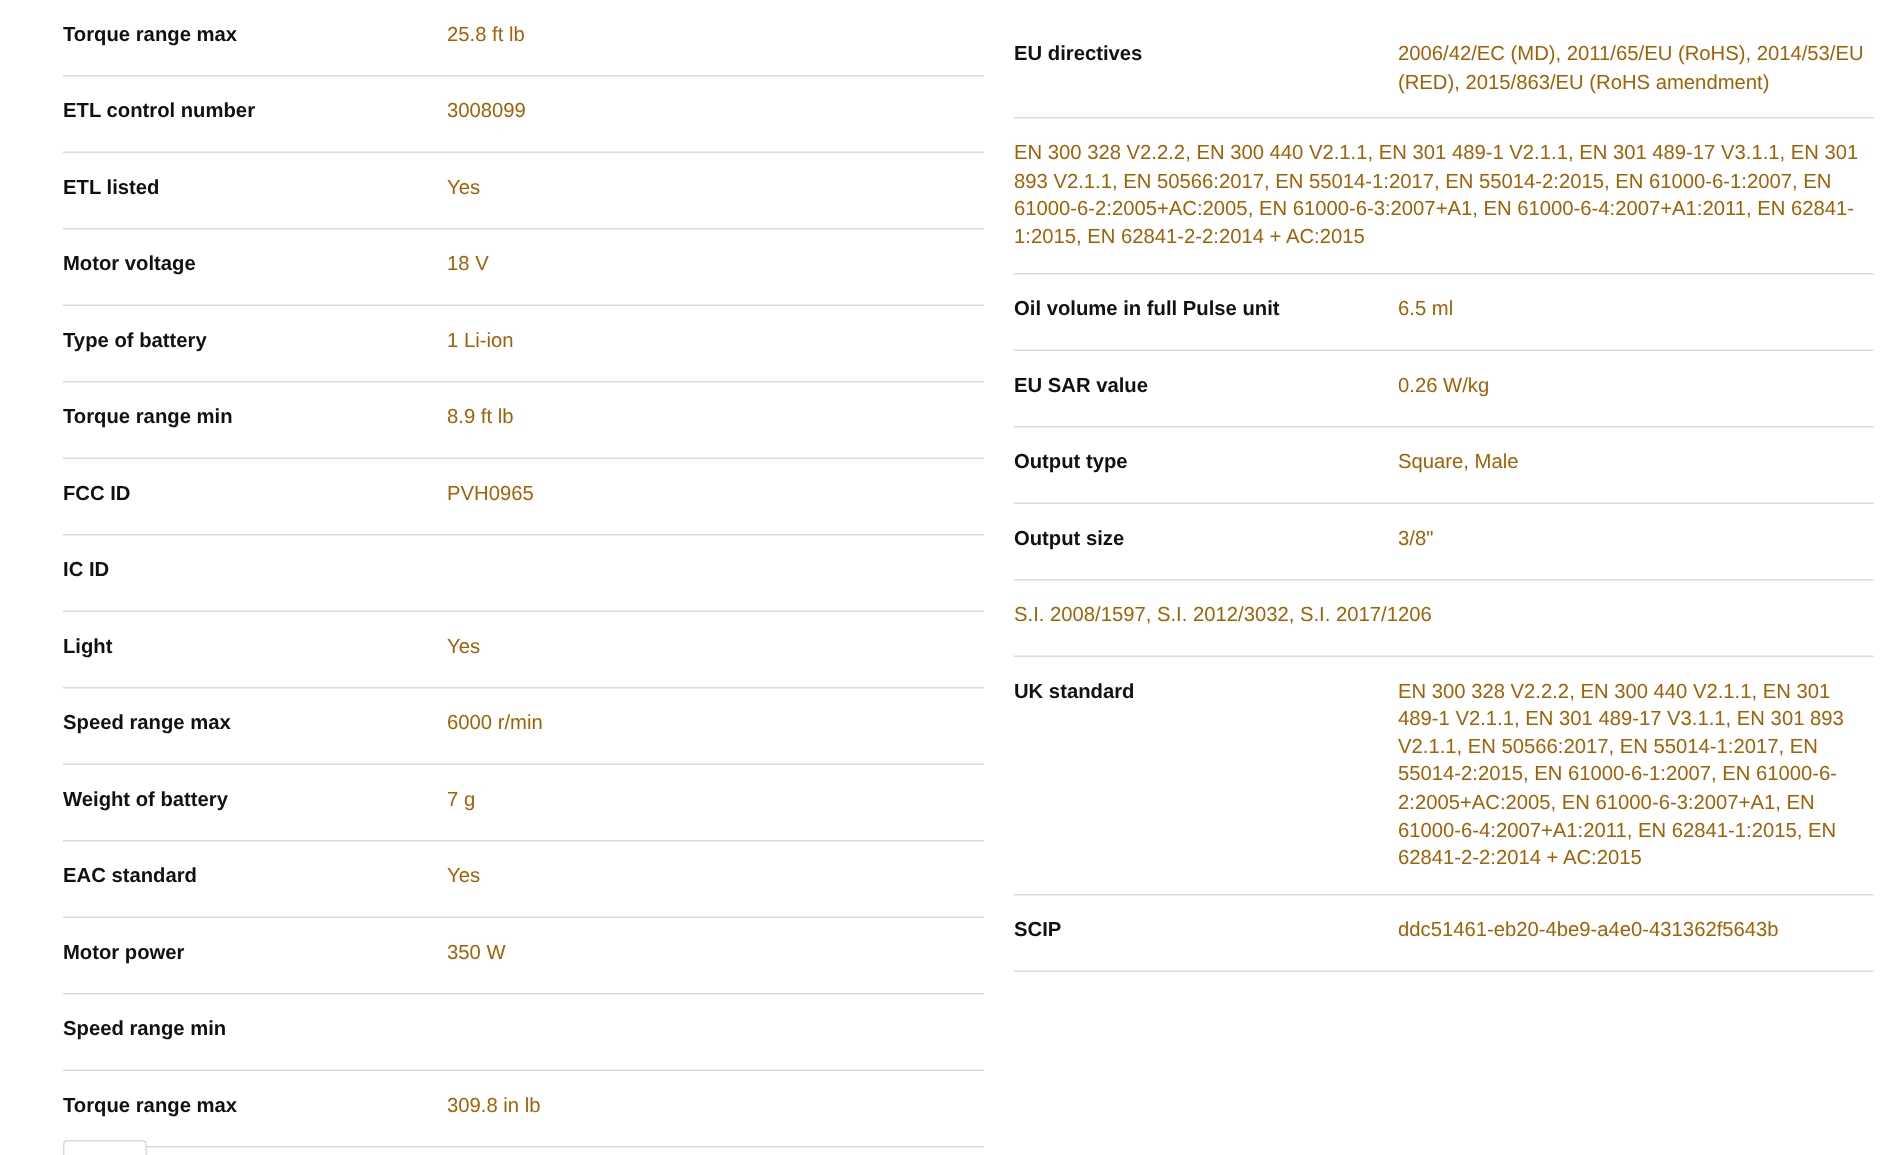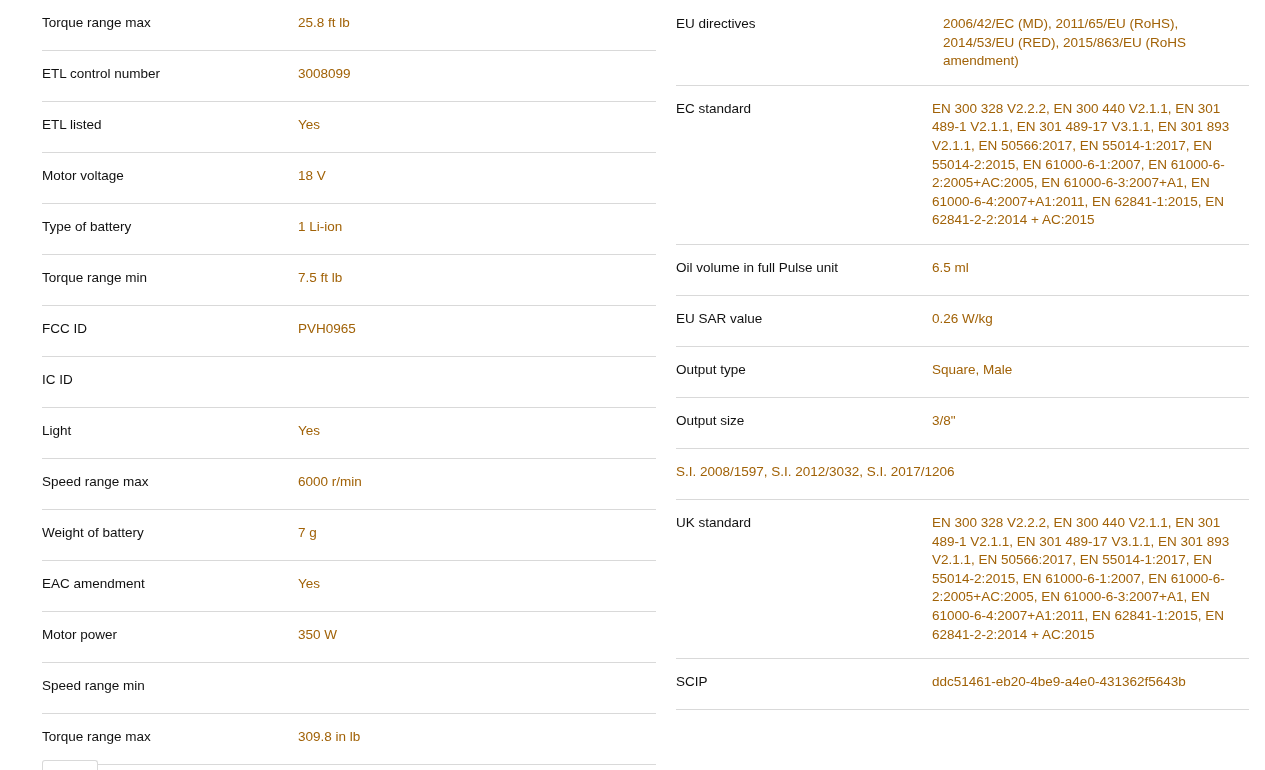--- a/index.html
+++ b/index.html
@@ -45,21 +45,21 @@
     padding: 0 0 0 0;
   }
   .col-left .spec-row {
     min-height: 51px;
   }
   .col-right .spec-row {
     min-height: 51px;
   }
   .spec-label {
     font-size: 13.5px;
-    font-weight: normal;
+    font-weight: bold;
     line-height: 17px;
     color: #111111;
     padding-top: 14px;
     padding-bottom: 14px;
     padding-right: 8px;
   }
   .col-left .spec-label { width: 256px; }
   .col-right .spec-label { width: 256px; padding-left: 0px; }
   .spec-value {
     font-size: 13.5px;
@@ -72,22 +72,21 @@
   }
   .col-right .spec-row {
     padding-left: 0;
   }
   
   .clip-top .spec-label,
   .clip-top .spec-value {
     padding-top: 0;
   }
   .clip-top {
-    margin-top: 4px;
-    gap: 11px;
+    margin-top: 16px;
   }
   .right-offset {
     padding-top: 11px;
   }
   .bottom-stub {
     position: absolute;
     left: 42px;
     bottom: 0;
     width: 56px;
     height: 10px;
@@ -120,21 +119,21 @@
       <div class="spec-row">
         <div class="spec-label">Motor voltage</div>
         <div class="spec-value">18 V</div>
       </div>
       <div class="spec-row">
         <div class="spec-label">Type of battery</div>
         <div class="spec-value">1 Li-ion</div>
       </div>
       <div class="spec-row">
         <div class="spec-label">Torque range min</div>
-        <div class="spec-value">7.5 ft lb</div>
+        <div class="spec-value">8.9 ft lb</div>
       </div>
       <div class="spec-row">
         <div class="spec-label">FCC ID</div>
         <div class="spec-value">PVH0965</div>
       </div>
       <div class="spec-row">
         <div class="spec-label">IC ID</div>
       </div>
       <div class="spec-row">
         <div class="spec-label">Light</div>
@@ -142,21 +141,21 @@
       </div>
       <div class="spec-row">
         <div class="spec-label">Speed range max</div>
         <div class="spec-value">6000 r/min</div>
       </div>
       <div class="spec-row">
         <div class="spec-label">Weight of battery</div>
         <div class="spec-value">7 g</div>
       </div>
       <div class="spec-row">
-        <div class="spec-label">EAC amendment</div>
+        <div class="spec-label">EAC standard</div>
         <div class="spec-value">Yes</div>
       </div>
       <div class="spec-row">
         <div class="spec-label">Motor power</div>
         <div class="spec-value">350 W</div>
       </div>
       <div class="spec-row">
         <div class="spec-label">Speed range min</div>
       </div>
       <div class="spec-row">
@@ -166,21 +165,20 @@
     </div>
 
     <div class="col-gap"></div>
 
     <div class="col col-right right-offset">
       <div class="spec-row clip-top">
         <div class="spec-label">EU directives</div>
         <div class="spec-value">2006/42/EC (MD), 2011/65/EU (RoHS), 2014/53/EU (RED), 2015/863/EU (RoHS amendment)</div>
       </div>
       <div class="spec-row">
-        <div class="spec-label">EC standard</div>
         <div class="spec-value">EN 300 328 V2.2.2, EN 300 440 V2.1.1, EN 301 489-1 V2.1.1, EN 301 489-17 V3.1.1, EN 301 893 V2.1.1, EN 50566:2017, EN 55014-1:2017, EN 55014-2:2015, EN 61000-6-1:2007, EN 61000-6-2:2005+AC:2005, EN 61000-6-3:2007+A1, EN 61000-6-4:2007+A1:2011, EN 62841-1:2015, EN 62841-2-2:2014 + AC:2015</div>
       </div>
       <div class="spec-row">
         <div class="spec-label">Oil volume in full Pulse unit</div>
         <div class="spec-value">6.5 ml</div>
       </div>
       <div class="spec-row">
         <div class="spec-label">EU SAR value</div>
         <div class="spec-value">0.26 W/kg</div>
       </div>

